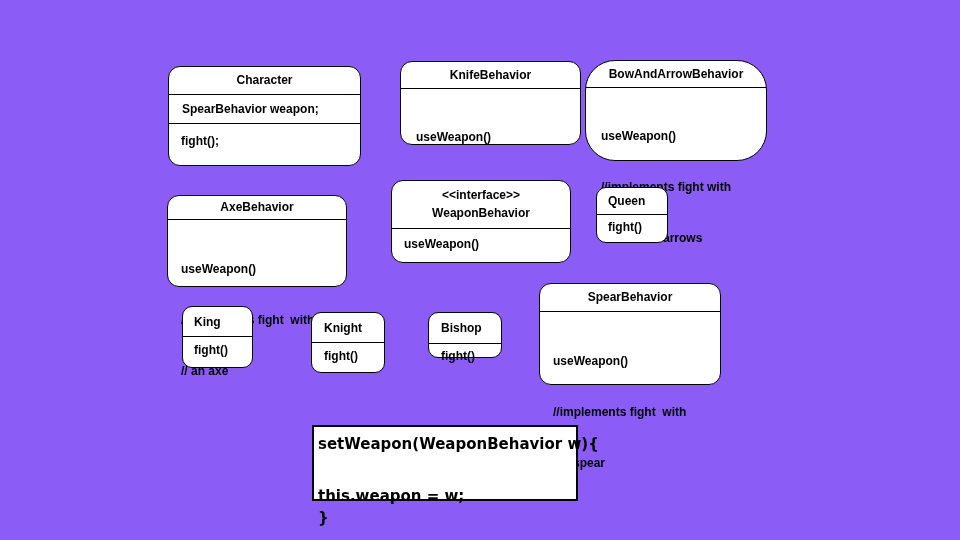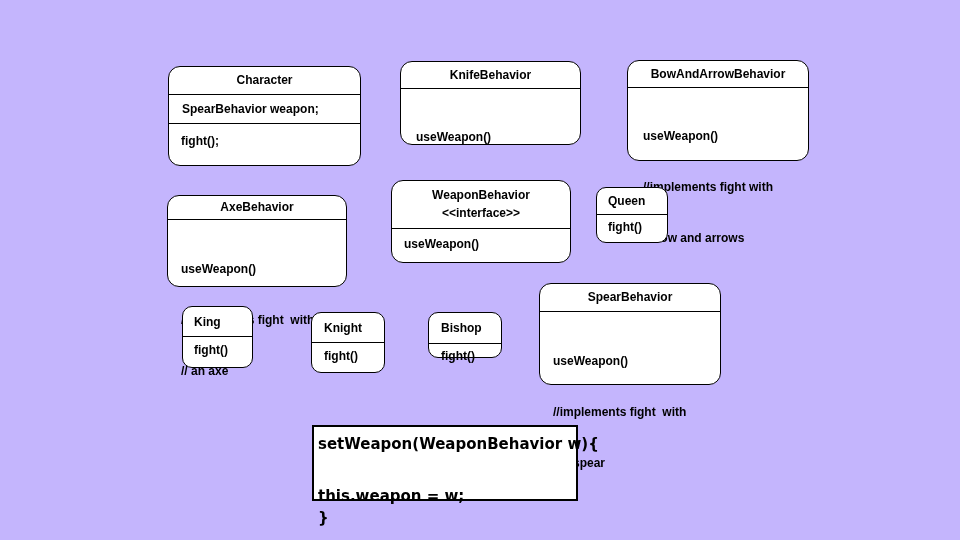--- a/index.html
+++ b/index.html
@@ -4,21 +4,21 @@
 <style>
   * { margin:0; padding:0; box-sizing:border-box; }
   html,body { background:#ffffff; }
   body {
     width:960px; height:540px;
     font-family:"Liberation Sans", sans-serif;
     color:#000000;
   }
   .canvas {
     position:relative; width:960px; height:540px;
-    background:#c4b5fd; overflow:hidden;
+    background:#8b5cf6; overflow:hidden;
   }
   .ubox {
     position:absolute;
     border:1px solid #000000;
     border-radius:12px;
     background:#ffffff;
     font-weight:bold;
     font-size:12px;
     color:#000000;
   }
@@ -60,42 +60,42 @@
 
   <div class="ubox" style="left:400px; top:61px; width:181px; height:84px;">
     <div class="title" style="height:27px; line-height:26px;">KnifeBehavior</div>
     <div class="lines" style="padding:6px 0 0 15px;">
       <div>useWeapon()</div>
       <div>//implements cutting with</div>
       <div>// a knife</div>
     </div>
   </div>
 
-  <div class="ubox" style="left:627px; top:60px; width:182px; height:101px;">
+  <div class="ubox" style="left:585px; top:60px; width:182px; height:101px;border-radius:30px;">
     <div class="title" style="height:27px; line-height:26px;">BowAndArrowBehavior</div>
     <div class="lines" style="padding:6px 0 0 15px;">
       <div>useWeapon()</div>
       <div>//implements fight with</div>
       <div>// bow and arrows</div>
     </div>
   </div>
 
   <div class="ubox" style="left:167px; top:195px; width:180px; height:92px;">
     <div class="title" style="height:24px; line-height:23px;">AxeBehavior</div>
     <div class="lines" style="padding:7px 0 0 13px;">
       <div>useWeapon()</div>
       <div>//implements fight  with</div>
       <div>// an axe</div>
     </div>
   </div>
 
   <div class="ubox" style="left:391px; top:180px; width:180px; height:83px;">
     <div class="title" style="height:48px; padding-top:5px; line-height:18px;">
+      <div>&lt;&lt;interface&gt;&gt;</div>
       <div>WeaponBehavior</div>
-      <div>&lt;&lt;interface&gt;&gt;</div>
     </div>
     <div style="padding:8px 0 0 12px;">useWeapon()</div>
   </div>
 
   <div class="ubox small" style="left:596px; top:187px; width:72px; height:56px;">
     <div class="title left" style="height:27px; line-height:26px; padding-left:11px;">Queen</div>
     <div style="padding:5px 0 0 11px;">fight()</div>
   </div>
 
   <div class="ubox" style="left:539px; top:283px; width:182px; height:102px;">

